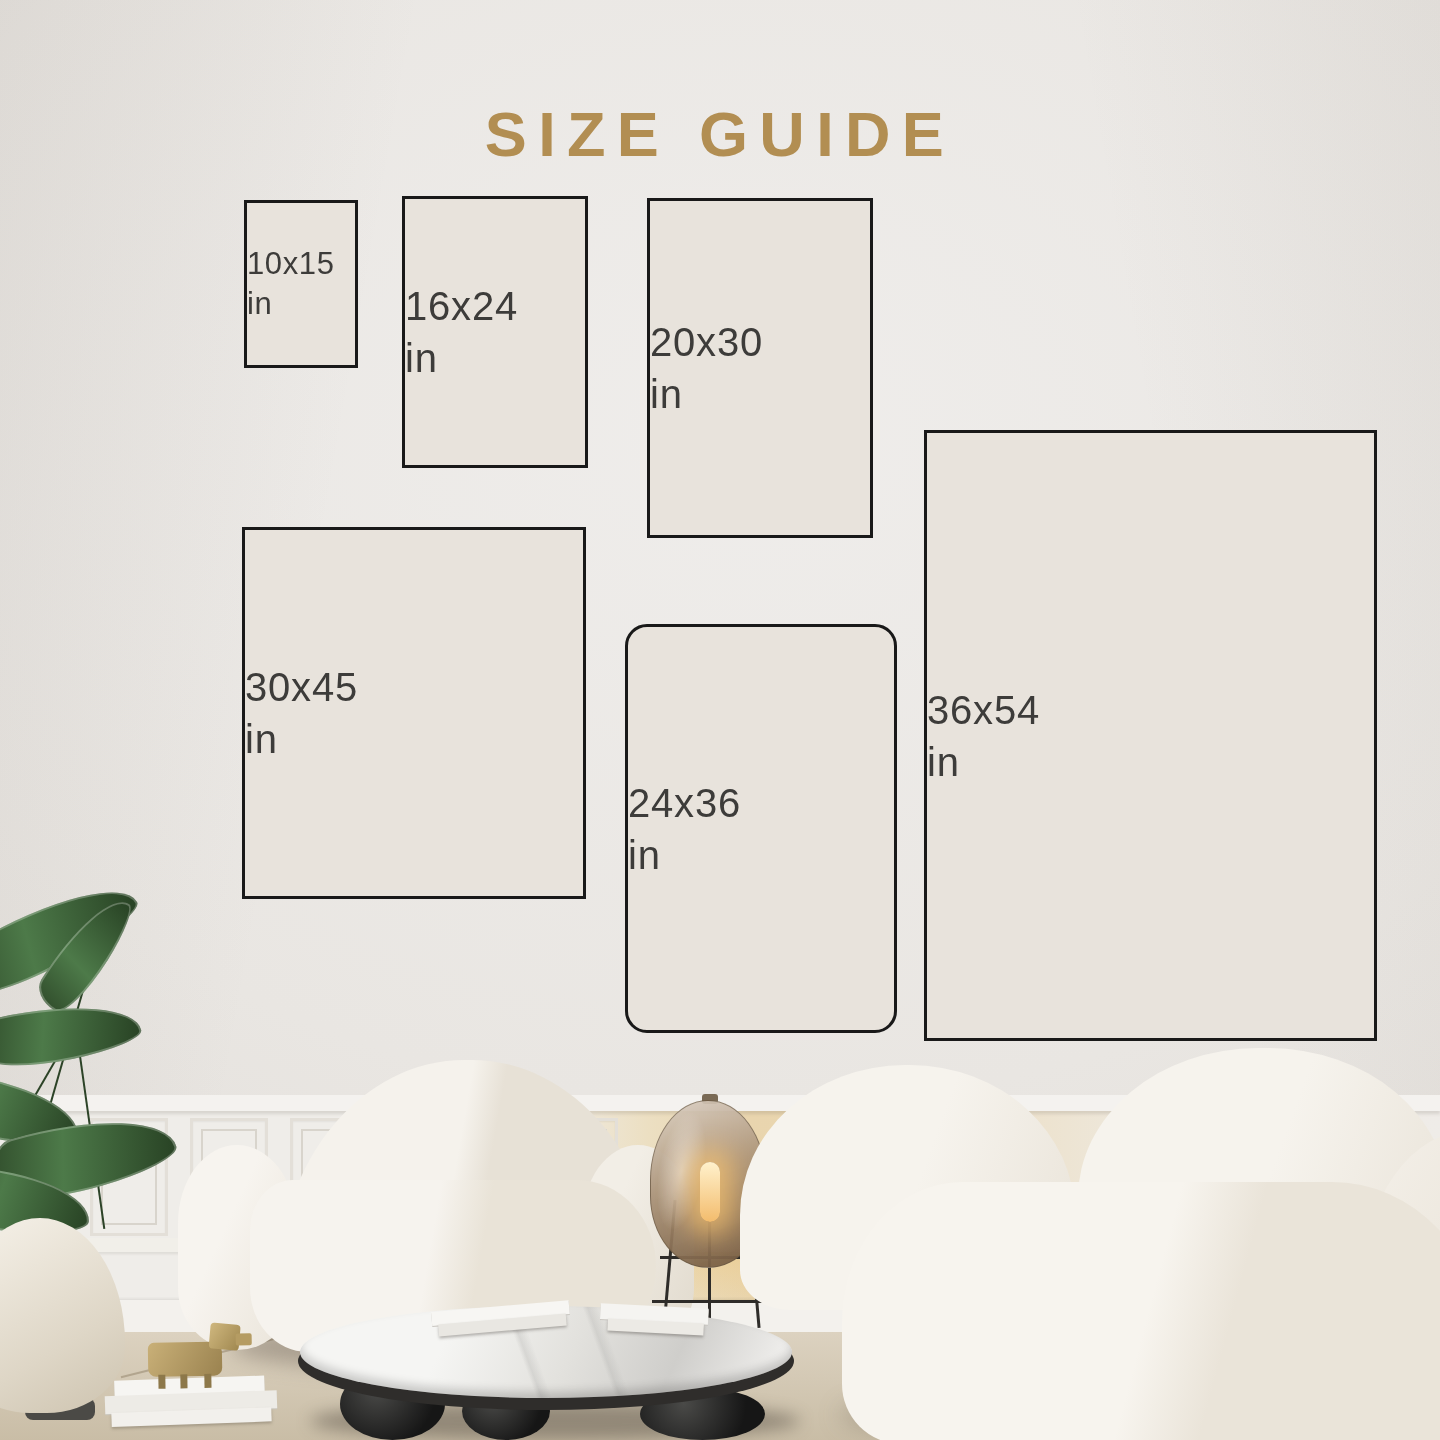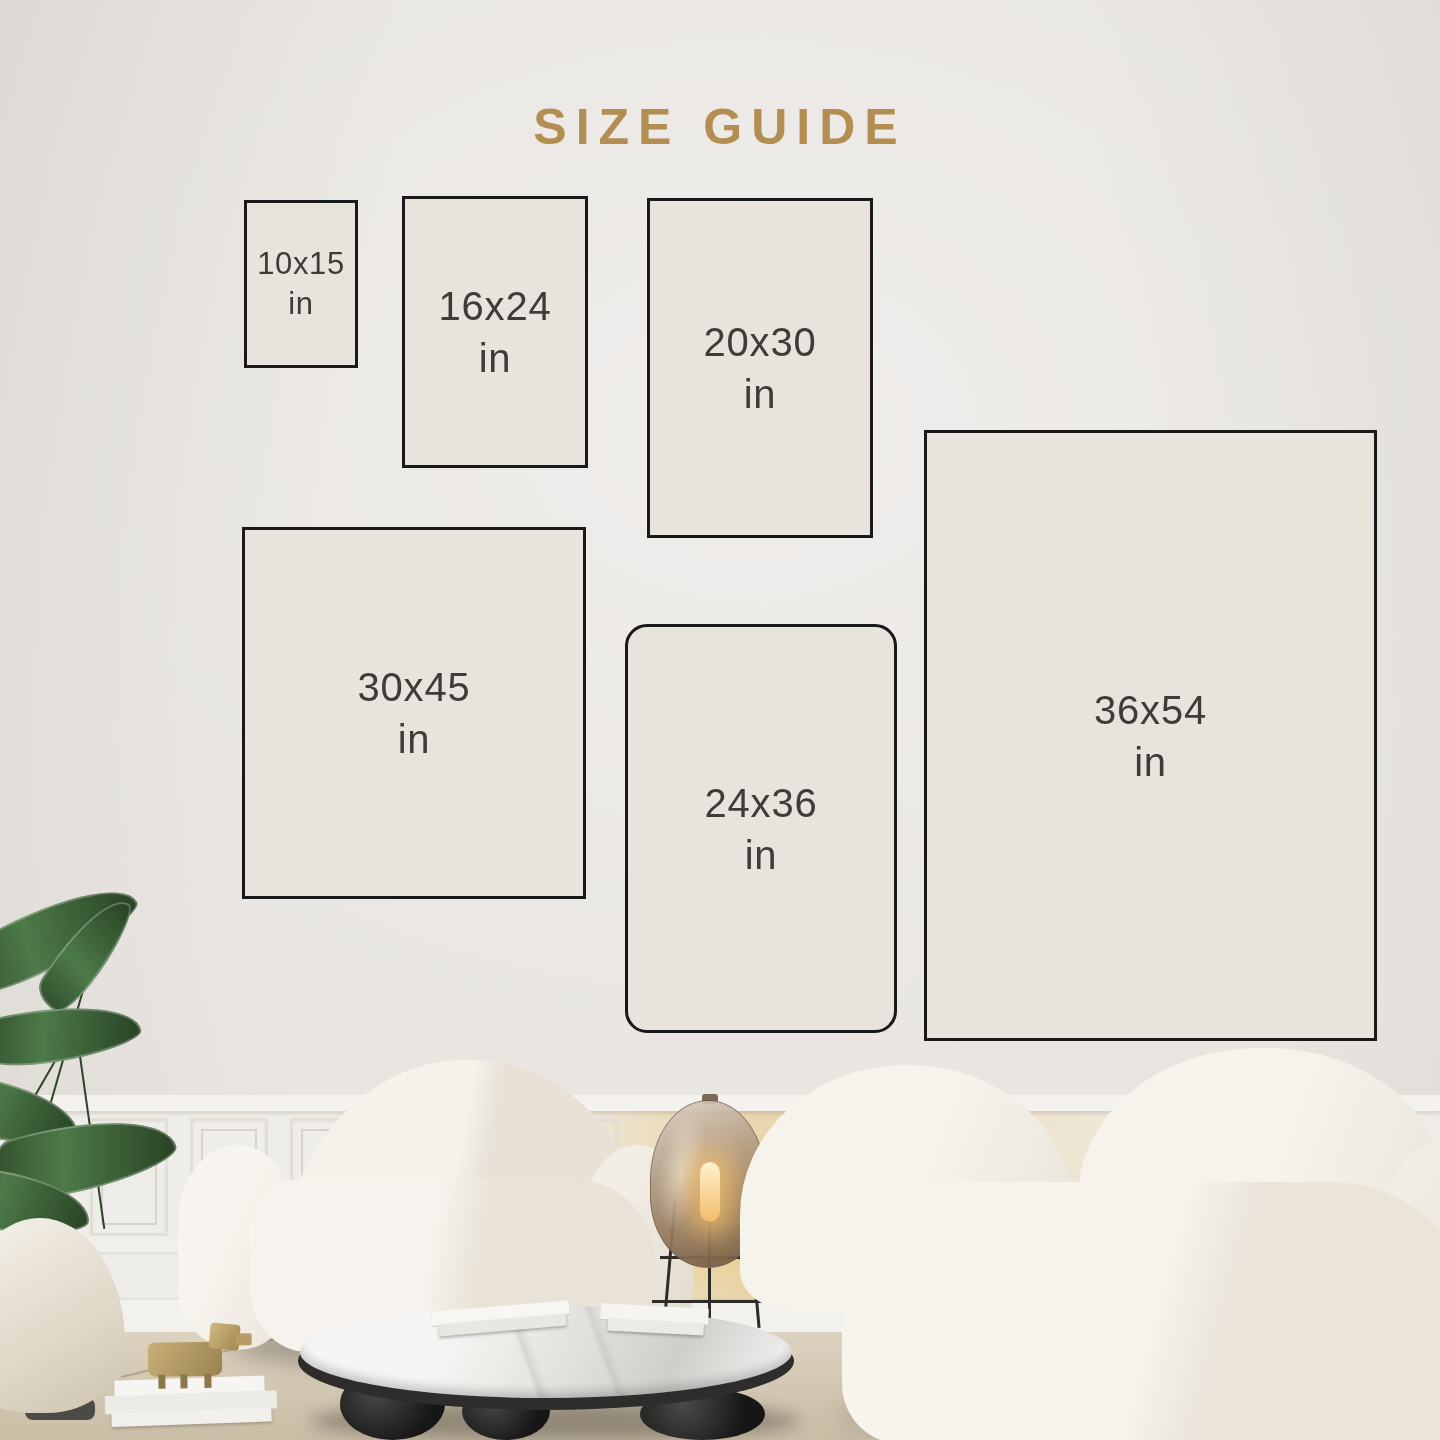--- a/index.html
+++ b/index.html
@@ -43,23 +43,23 @@
 
   
   .stem{background:#2c4327;width:2px;}
   .leaf{background:linear-gradient(105deg,#33512e 5%,#4d7a49 40%,#2a4526 95%);
     border-radius:15% 85% 45% 55% / 60% 75% 25% 40%;
     box-shadow:inset 0 0 0 2px rgba(245,248,240,0.28);}
   .soft-shadow{border-radius:50%;filter:blur(10px);}
 
   
   .guide-title{left:0;top:98px;width:1440px;text-align:center;
-    font-size:50px;font-weight:bold;letter-spacing:0.18em;color:var(--accent);}
+    font-size:63px;font-weight:bold;letter-spacing:0.18em;color:var(--accent);}
   .rect{position:absolute;border:3px solid var(--line);background:var(--rect-fill);
-    display:flex;flex-direction:column;align-items:center;justify-content:center;
+    display:flex;flex-direction:column;justify-content:center;
     color:var(--label);line-height:1.3;letter-spacing:0.02em;}
   .r1{left:244px;top:200px;width:114px;height:168px;font-size:31px;}
   .r2{left:402px;top:196px;width:186px;height:272px;font-size:40px;}
   .r3{left:647px;top:198px;width:226px;height:340px;font-size:40px;}
   .r4{left:242px;top:527px;width:344px;height:372px;font-size:40px;}
   .r5{left:625px;top:624px;width:272px;height:409px;font-size:40px;border-radius:22px;}
   .r6{left:924px;top:430px;width:453px;height:611px;font-size:40px;}
   .badge{position:absolute;left:42px;top:277px;width:178px;height:76px;
     background:var(--badge-bg);color:#ffffff;display:flex;flex-direction:column;
     align-items:center;justify-content:center;font-size:25px;font-weight:bold;

